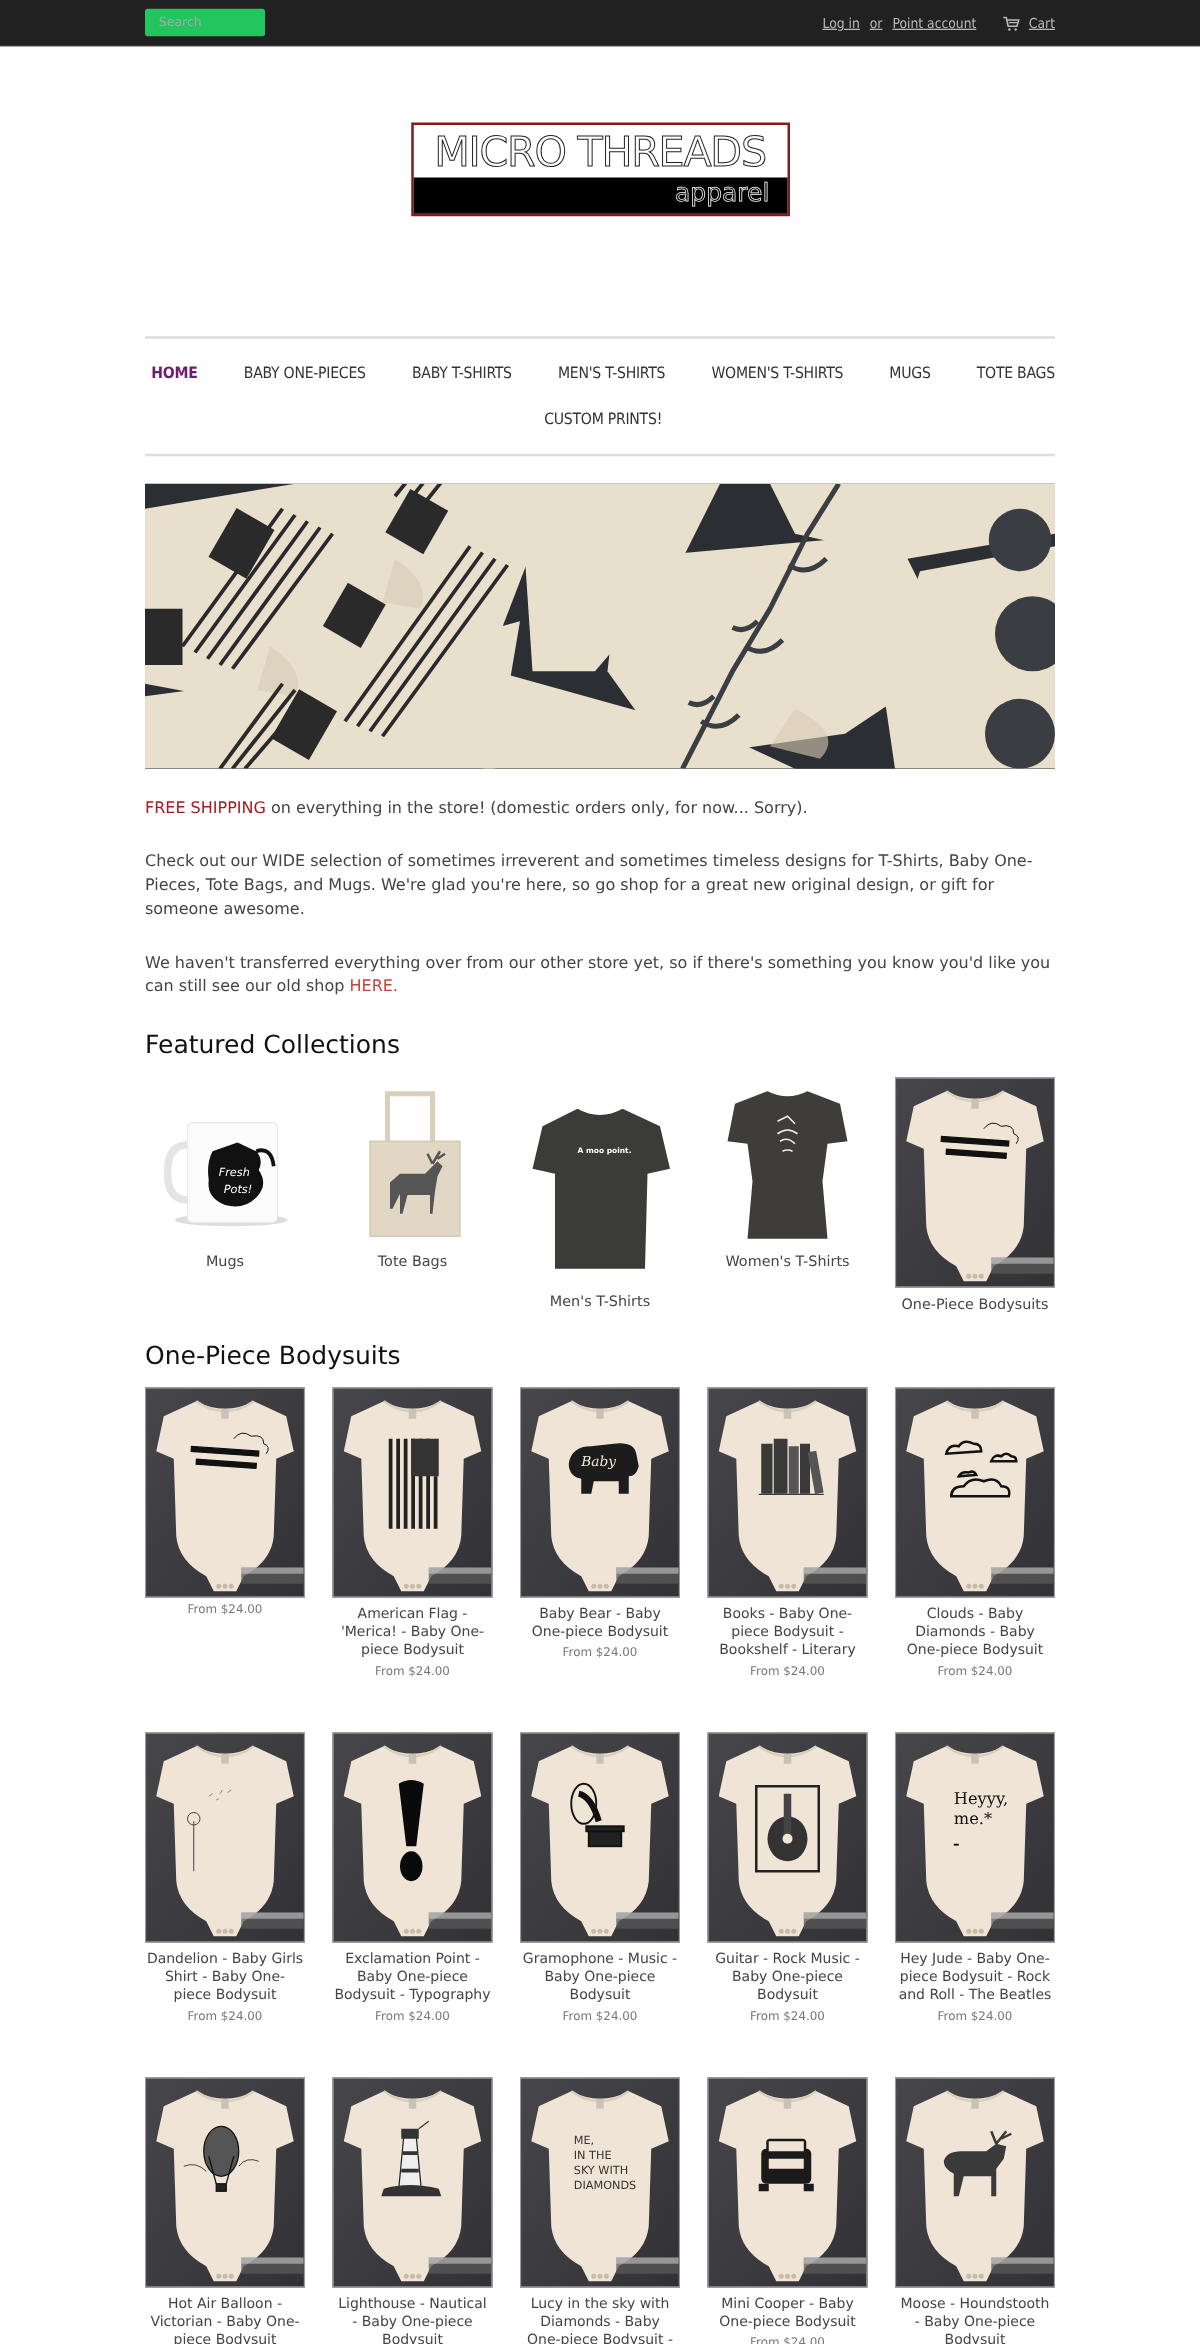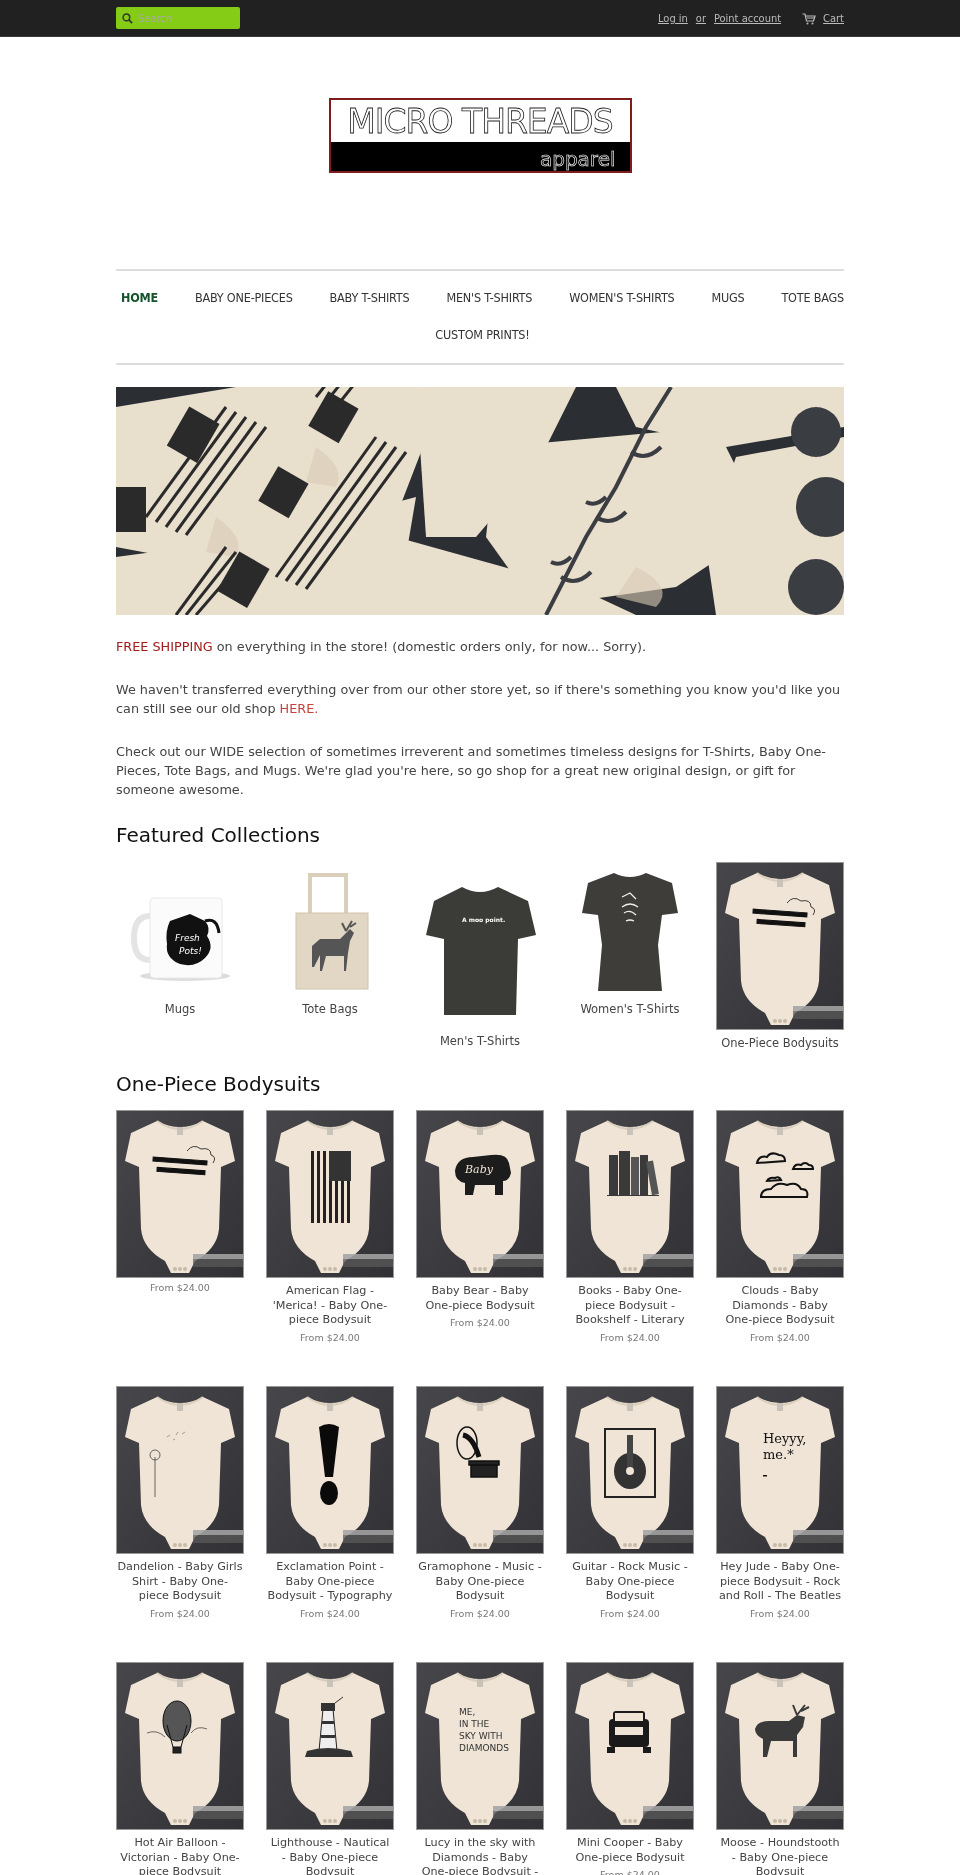--- a/index.html
+++ b/index.html
@@ -1,42 +1,42 @@
 <!DOCTYPE html>
 <html><head>
   <meta charset="utf-8">
   <style>
     * { box-sizing: border-box; margin: 0; padding: 0; }
     html, body { width: 960px; background: #ffffff; }
     body { font-family: "DejaVu Sans", sans-serif; color: #555; overflow-x: hidden; }
 
     .topbar { height: 37px; background: #212121; border-bottom: 1px solid #3a3a3a; }
     .topbar-inner { width: 728px; margin: 0 auto; position: relative; height: 37px; }
-    .search-box { position: absolute; left: 0; top: 7px; width: 124px; height: 22px; background: #84cc16; border-radius: 2px; display: flex; align-items: center; padding-left: 6px; }
+    .search-box { position: absolute; left: 0; top: 7px; width: 96px; height: 22px; background: #22c55e; border-radius: 2px; display: flex; align-items: center; padding-left: 6px; }
     .search-box svg { width: 11px; height: 11px; }
     .search-box input { border: 0; outline: 0; font-family: "DejaVu Sans", sans-serif; font-size: 10px; color: #555; margin-left: 5px; width: 95px; background: transparent; }
     .search-box input::placeholder { color: #aaa; }
     .top-links { position: absolute; right: 0; top: 0; height: 37px; display: flex; align-items: center; font-family: "DejaVu Sans Condensed", "DejaVu Sans", sans-serif; font-size: 11px; color: #bbb; text-decoration: underline; }
     .top-links a { color: #bbb; text-decoration: none; }
     .top-links .sep { margin: 0 8px; }
     .cart { margin-left: 21px; display: flex; align-items: center; }
     .cart svg { width: 14px; height: 12px; margin-right: 7px; }
 
     .logo-wrap { height: 195px; display: flex; justify-content: center; align-items: flex-start; padding-top: 61px; }
     .logo { width: 303px; height: 75px; border: 2px solid #7f1d1d; background: #fff; display: flex; flex-direction: column; }
     .logo-top { height: 42px; display: flex; align-items: center; justify-content: center; font-family: "DejaVu Sans", sans-serif; font-weight: 200; font-size: 33px; letter-spacing: -1px; color: #222; -webkit-text-stroke: 0; }
     .logo-top span { font-weight: normal; transform: scaleY(1); color: transparent; -webkit-text-stroke: 0.8px #222; }
-    .logo-bottom { flex: 1; background: #000; color: #fff; display: flex; align-items: flex-end; justify-content: flex-end; padding-right: 14px; font-size: 20px; }
+    .logo-bottom { flex: 1; background: #000; color: #fff; display: flex; align-items: flex-start; justify-content: flex-end; padding-right: 14px; font-size: 20px; }
     .logo-bottom span { color: transparent; -webkit-text-stroke: 0.6px #fff; }
 
     .nav { width: 728px; margin: 37px auto 0; border-top: 2px solid #ddd; border-bottom: 2px solid #ddd; padding: 8px 0 4px; }
     .nav-row { display: flex; justify-content: space-between; align-items: center; height: 36px; padding: 0 0 0 5px; }
     .nav-row.second { justify-content: center; height: 44px; padding-bottom: 6px; }
     .nav a { font-family: "DejaVu Sans Condensed", "DejaVu Sans", sans-serif; font-size: 12.5px; color: #333; text-decoration: none; letter-spacing: -0.2px; }
-    .nav a.active { color: #14532d; font-weight: bold; }
+    .nav a.active { color: #701a75; font-weight: bold; }
 
     .hero { width: 728px; height: 228px; margin: 22px auto 0; overflow: hidden; position: relative; background: #2c2f33; }
 
     .intro { width: 728px; margin: 22px auto 0; font-size: 12.8px; line-height: 19px; color: #444; }
     .intro p { margin-bottom: 24px; }
     .intro .red { color: #a31b1b; }
     .intro a { color: #c9413c; text-decoration: none; }
 
     h2 { font-family: "DejaVu Sans", sans-serif; font-weight: normal; font-size: 20px; color: #111; width: 728px; margin: 0 auto; }
     h2.fc { margin-top: 2px; }
@@ -163,22 +163,22 @@
     <g fill="#3a3d42">
         <circle cx="700" cy="45" r="25"></circle>
         <circle cx="710" cy="120" r="30"></circle>
         <circle cx="700" cy="200" r="28"></circle>
       </g>
   </svg>
 </div>
 
 <div class="intro">
   <p><span class="red">FREE SHIPPING</span><span> on everything in the store! (domestic orders only, for now... Sorry).</span></p>
+  <p>Check out our WIDE selection of sometimes irreverent and sometimes timeless designs for T-Shirts, Baby One-Pieces, Tote Bags, and Mugs.  We're glad you're here, so go shop for a great new original design, or gift for someone awesome.</p>
   <p><span>We haven't transferred everything over from our other store yet, so if there's something you know you'd like you can still see our old shop </span><a href="#">HERE.</a></p>
-  <p>Check out our WIDE selection of sometimes irreverent and sometimes timeless designs for T-Shirts, Baby One-Pieces, Tote Bags, and Mugs.  We're glad you're here, so go shop for a great new original design, or gift for someone awesome.</p>
 </div>
 
 <h2 class="fc">Featured Collections</h2>
 <div class="featured">
   <a href="#" class="fc-item" style="text-decoration:none;">
     <div class="fc-img" style="height:138px;">
       <svg width="110" height="110" viewBox="0 0 110 110">
         <ellipse cx="60" cy="100" rx="45" ry="5" fill="#ddd"></ellipse>
         <path d="M25 40 q-16 0 -16 22 q0 22 16 22" fill="none" stroke="#e4e4e4" stroke-width="6"></path>
         <rect x="25" y="22" width="72" height="80" rx="4" fill="#fbfbfb" stroke="#e8e8e8"></rect>

